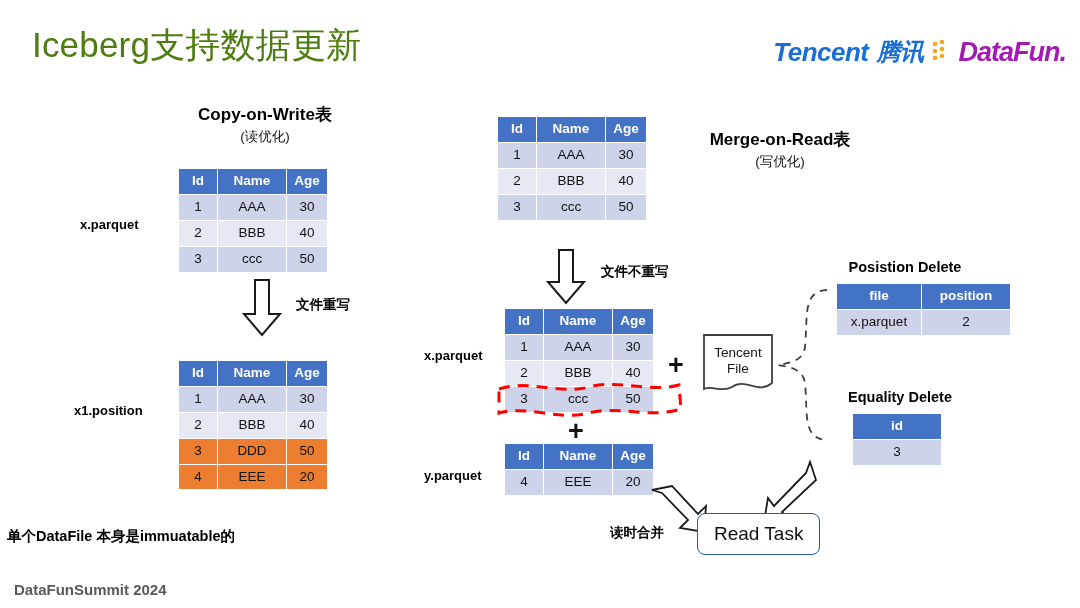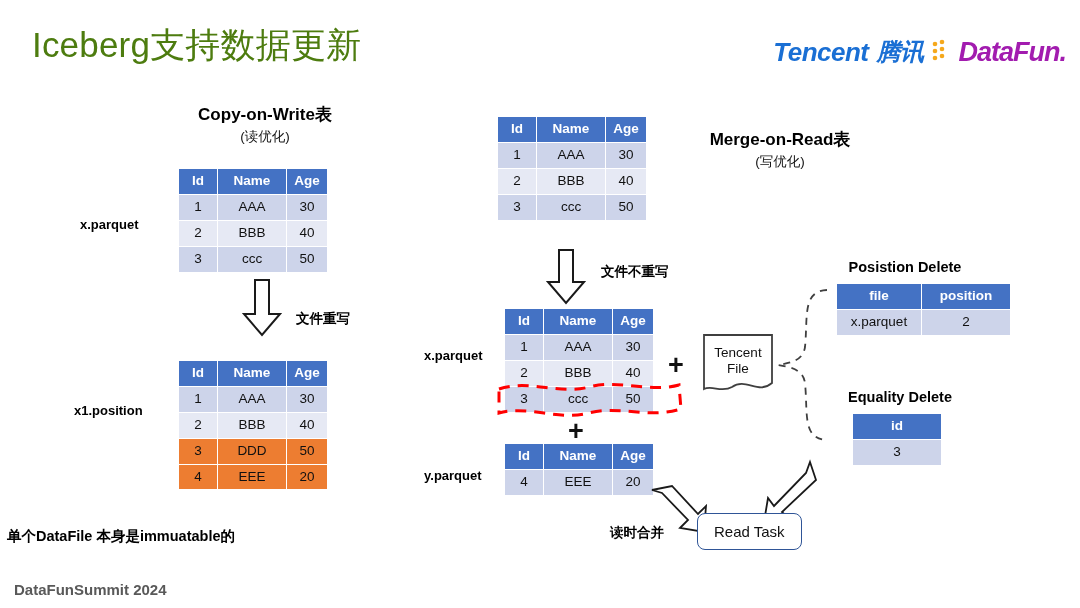--- a/index.html
+++ b/index.html
@@ -51,21 +51,21 @@
   tr.r-o td{background:#ED7D31;}
 
   .rowlabel{font-size:13px;font-weight:bold;white-space:nowrap;}
 
   
   .plus{font-size:27px;font-weight:bold;line-height:1;color:#111;}
 
   
   #read-task-box{
     border:1.6px solid #2F5597;border-radius:8px;background:#fff;
-    padding:9px 16px;font-size:15px;color:#111;white-space:nowrap;
+    padding:9px 16px;font-size:19px;color:#111;white-space:nowrap;
   }
   .caption-cn{font-size:13.5px;font-weight:bold;white-space:nowrap;}
 
   #footer{left:14px;bottom:10px;font-size:15px;font-weight:bold;color:#595959;}
   #bottom-note{left:0;right:0;top:527px;text-align:left;margin-left:7px;}
   #bottom-note span{font-size:14.5px;font-weight:bold;}
 
   .delete-file-label{
     position:absolute;left:0;right:0;top:12px;text-align:center;
     font-size:13.5px;line-height:1.18;color:#111;
@@ -124,21 +124,21 @@
       </tr>
     </tbody>
   </table>
 </div>
 
 <div class="abs" style="left:240px;top:278px;">
   <svg width="44" height="60" viewBox="0 0 44 60">
     <path d="M15 2 L15 36 L4 36 L22 57 L40 36 L29 36 L29 2 Z" fill="#ffffff" stroke="#1a1a1a" stroke-width="2" stroke-linejoin="miter"></path>
   </svg>
 </div>
-<div class="abs caption-cn" style="left:296px;top:310px;">文件重写</div>
+<div class="abs caption-cn" style="left:296px;top:296px;">文件重写</div>
 
 <div class="abs rowlabel" style="left:74px;top:403px;">x1.position</div>
 
 <div class="abs" style="left:178px;top:360px;">
   <table class="t">
     <thead>
         <tr>
       <th style="width:38px">Id</th>
       <th style="width:68px">Name</th>
       <th style="width:40px">Age</th>

